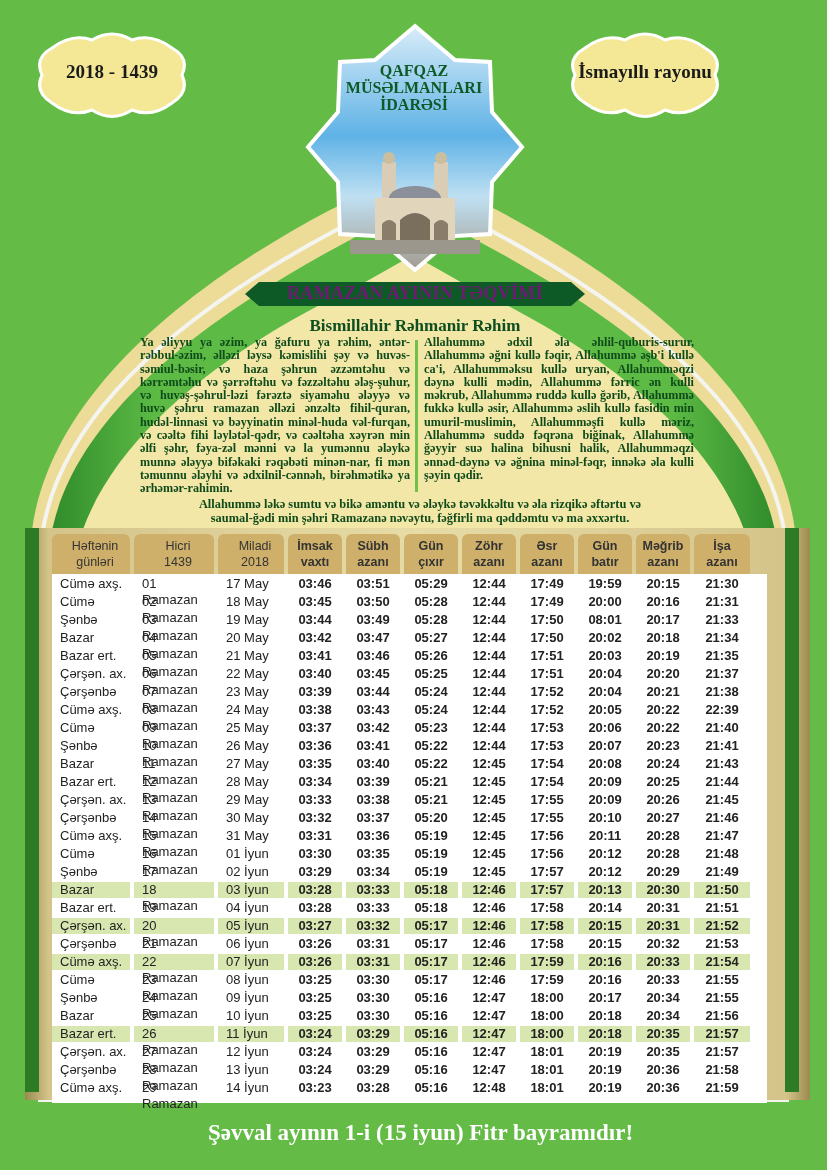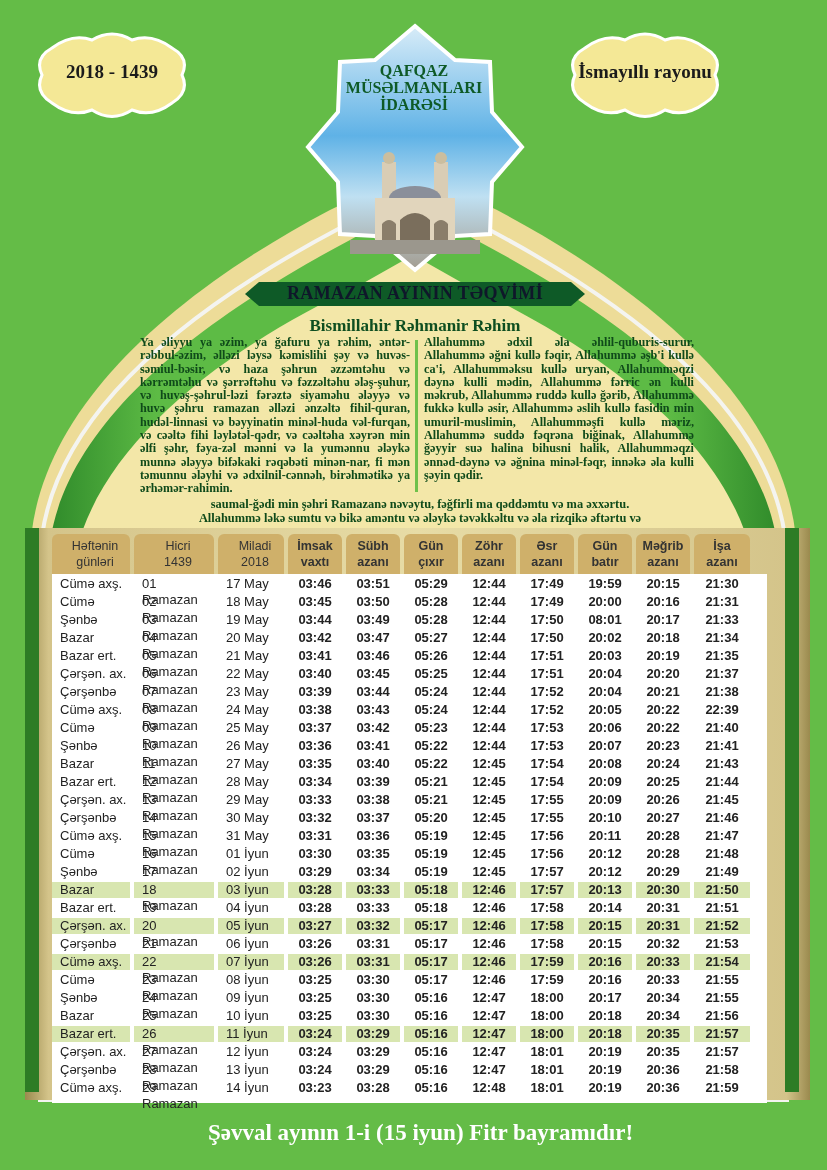--- a/index.html
+++ b/index.html
@@ -6,21 +6,21 @@
   body{width:827px;height:1170px;position:relative;overflow:hidden;background:#64bc47;font-family:"Liberation Serif",serif;}
   .arch-svg{position:absolute;left:0;top:0;}
   .badge{position:absolute;top:28px;width:160px;height:95px;}
   .badge svg{position:absolute;left:0;top:0;}
   .badge-text{position:absolute;left:0;right:0;top:33px;text-align:center;font-weight:bold;font-size:19px;color:#1b1b1b;font-family:"Liberation Serif",serif;}
   #badge-left{left:32px;}
   #badge-right{left:565px;}
   .star{position:absolute;left:290px;top:22px;width:250px;height:252px;}
   .star-title{position:absolute;left:334px;top:62px;width:160px;text-align:center;color:#0e5a27;font-weight:bold;font-size:16px;line-height:17px;font-family:"Liberation Serif",serif;}
   .banner{position:absolute;left:245px;top:279px;width:340px;height:30px;}
-  .banner-text{position:absolute;left:245px;top:283px;width:340px;text-align:center;color:#0f172a;font-weight:bold;font-size:18px;letter-spacing:0.3px;font-family:"Liberation Serif",serif;}
+  .banner-text{position:absolute;left:245px;top:283px;width:340px;text-align:center;color:#701a75;font-weight:bold;font-size:18px;letter-spacing:0.3px;font-family:"Liberation Serif",serif;}
   .bismillah{position:absolute;left:240px;top:316px;width:350px;text-align:center;color:#0e4e20;font-weight:bold;font-size:17px;font-family:"Liberation Serif",serif;}
   .dua{position:absolute;color:#0f4a1a;font-weight:bold;font-size:12.2px;line-height:13.3px;font-family:"Liberation Serif",serif;text-align:justify;}
   #dua-left{left:140px;top:336px;width:270px;}
   #dua-right{left:424px;top:336px;width:270px;}
   .dua-divider{position:absolute;left:415px;top:340px;width:3px;height:152px;background:#6fc14a;}
   .dua-bottom{position:absolute;left:140px;top:498px;width:560px;text-align:center;color:#0f4a1a;font-weight:bold;font-size:12.4px;line-height:13.5px;font-family:"Liberation Serif",serif;}
   .table-frame{position:absolute;left:25px;top:528px;width:785px;height:572px;background:linear-gradient(90deg,#9a8a4e,#d4c48a 3%,#e7dca6 50%,#d4c48a 97%,#9a8a4e);}
   .frame-green-l{position:absolute;left:25px;top:528px;width:14px;height:564px;background:#2d7c25;}
   .frame-green-r{position:absolute;left:785px;top:528px;width:14px;height:564px;background:#2d7c25;}
   .table-wrap{position:absolute;left:52px;top:534px;width:715px;}
@@ -116,22 +116,22 @@
 </svg>
 <div class="banner-text">RAMAZAN AYININ TƏQVİMİ</div>
 
 <div class="bismillah">Bismillahir Rəhmanir Rəhim</div>
 
 <div class="dua" id="dua-left">Ya əliyyu ya əzim, ya ğafuru ya rəhim, əntər-rəbbul-əzim, əlləzi ləysə kəmislihi şəy və huvəs-səmiul-bəsir, və haza şəhrun əzzəmtəhu və kərrəmtəhu və şərrəftəhu və fəzzəltəhu ələş-şuhur, və huvəş-şəhrul-ləzi fərəztə siyaməhu ələyyə və huvə şəhru ramazan əlləzi ənzəltə fihil-quran, hudəl-linnasi və bəyyinatin minəl-huda vəl-furqan, və cəəltə fihi ləylətəl-qədr, və cəəltəha xəyrən min əlfi şəhr, fəya-zəl mənni və la yumənnu ələykə munnə ələyyə bifəkaki rəqəbəti minən-nar, fi mən təmunnu ələyhi və ədxilnil-cənnəh, birəhmətikə ya ərhəmər-rahimin.</div>
 <div class="dua-divider"></div>
 <div class="dua" id="dua-right">Allahummə ədxil əla əhlil-quburis-surur, Allahummə əğni kullə fəqir, Allahummə əşb'i kullə ca'i, Allahumməksu kullə uryan, Allahumməqzi dəynə kulli mədin, Allahummə fərric ən kulli məkrub, Allahummə ruddə kullə ğərib, Allahummə fukkə kullə əsir, Allahummə əslih kullə fasidin min umuril-muslimin, Allahumməşfi kullə məriz, Allahummə suddə fəqrəna biğinak, Allahummə ğəyyir suə halina bihusni halik, Allahumməqzi ənnəd-dəynə və əğnina minəl-fəqr, innəkə əla kulli şəyin qədir.</div>
 
 <div class="dua-bottom">
+  <div>Allahummə ləkə sumtu və bikə aməntu və ələykə təvəkkəltu və əla rizqikə əftərtu və</div>
   <div>saumal-ğədi min şəhri Ramazanə nəvəytu, fəğfirli ma qəddəmtu və ma əxxərtu.</div>
-  <div>Allahummə ləkə sumtu və bikə aməntu və ələykə təvəkkəltu və əla rizqikə əftərtu və</div>
 </div>
 
 <div class="table-frame"></div>
 <div class="frame-green-l"></div>
 <div class="frame-green-r"></div>
 
 <div class="table-wrap">
   <div class="thead" id="thead">
       <div class="th c0">
         <div>Həftənin</div>

